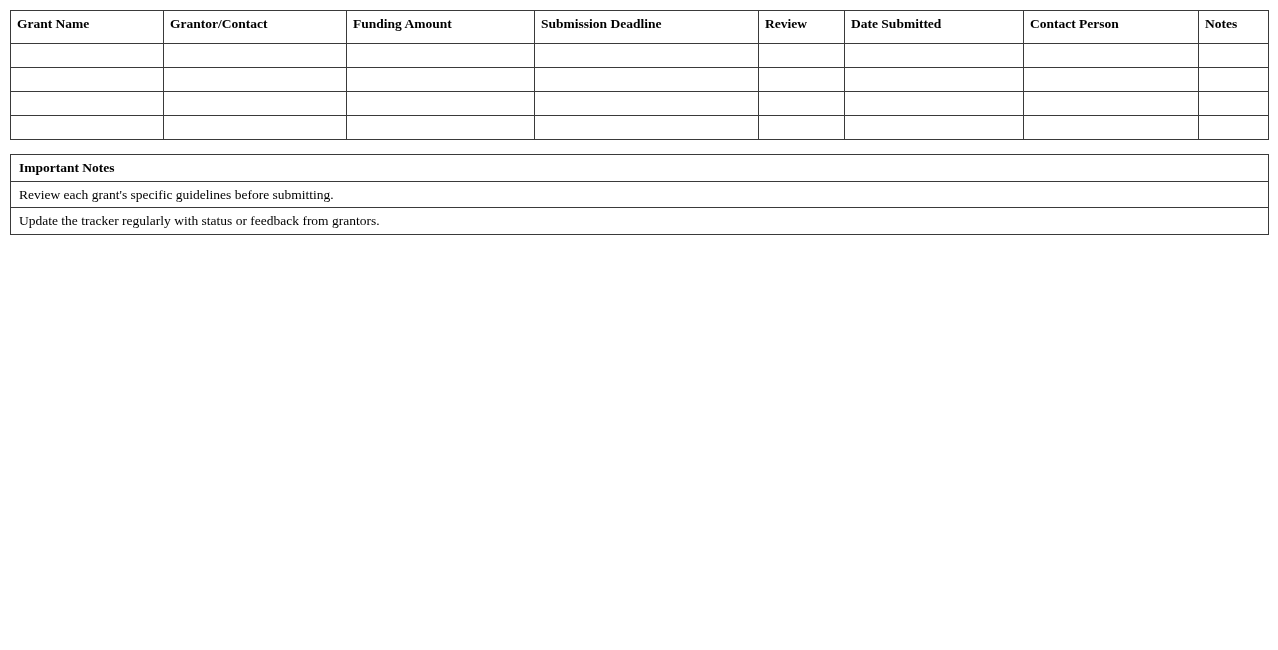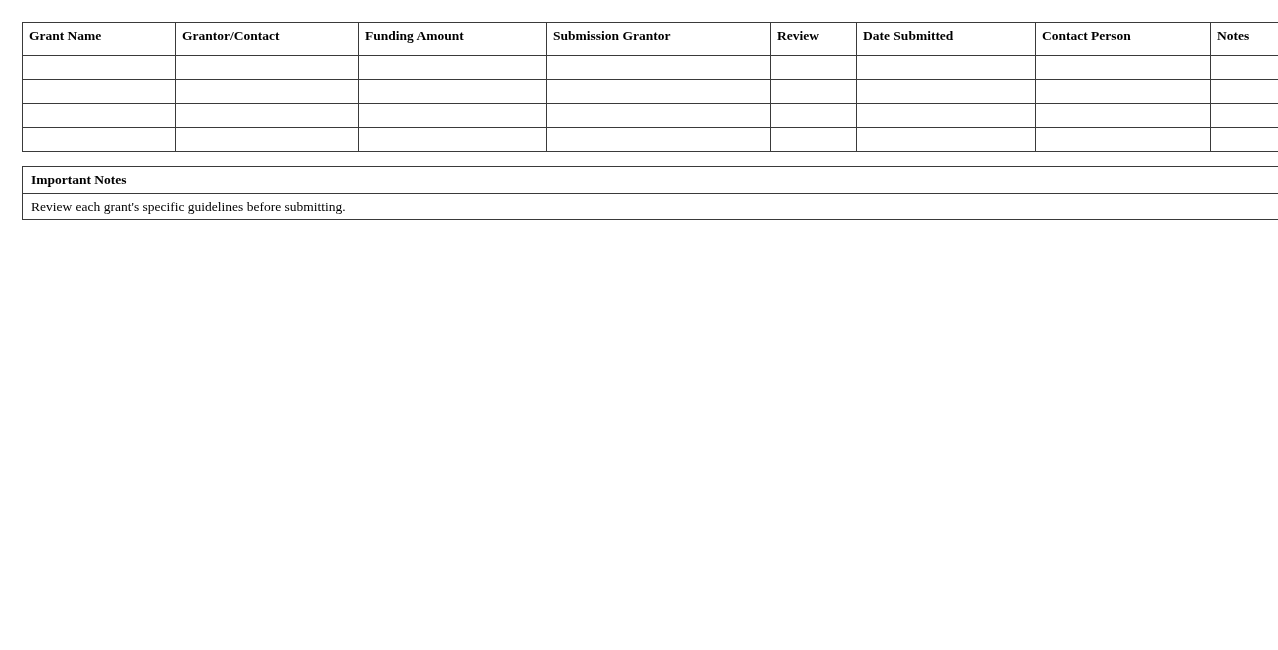--- a/index.html
+++ b/index.html
@@ -13,21 +13,21 @@
     font-family: "Liberation Serif", serif;
     font-size: 13.5px;
     color: #000000;
     overflow: hidden;
   }
   .page {
     position: relative;
     width: 1278px;
     height: 650px;
     box-sizing: border-box;
-    padding: 22px;
+    padding: 10px;
   }
   table {
     border-collapse: collapse;
     table-layout: fixed;
     width: 1258px;
   }
   .grant-table td, .grant-table th {
     border: 1px solid #3a3a3a;
     padding: 5px 6px;
     vertical-align: top;
@@ -75,21 +75,21 @@
       <col style="width:86px">
       <col style="width:179px">
       <col style="width:175px">
       <col style="width:70px">
     </colgroup>
     <thead>
       <tr>
         <th>Grant Name</th>
         <th>Grantor/Contact</th>
         <th>Funding Amount</th>
-        <th>Submission Grantor</th>
+        <th>Submission Deadline</th>
         <th>Review</th>
         <th>Date Submitted</th>
         <th>Contact Person</th>
         <th>Notes</th>
       </tr>
     </thead>
     <tbody>
       <tr>
         <td class="empty-cell"></td>
         <td class="empty-cell"></td>
@@ -139,16 +139,19 @@
     <colgroup>
       <col style="width:1258px">
     </colgroup>
     <tbody>
       <tr>
         <td class="notes-head">Important Notes</td>
       </tr>
       <tr>
         <td>Review each grant's specific guidelines before submitting.</td>
       </tr>
+      <tr>
+        <td>Update the tracker regularly with status or feedback from grantors.</td>
+      </tr>
     </tbody>
   </table>
 
 </div>
 
 </body></html>

